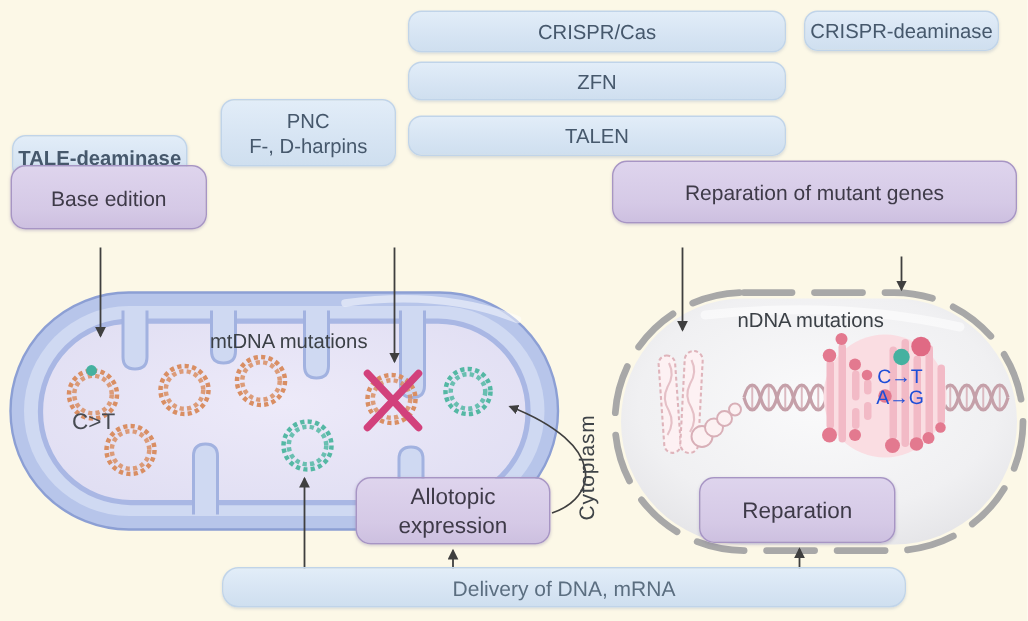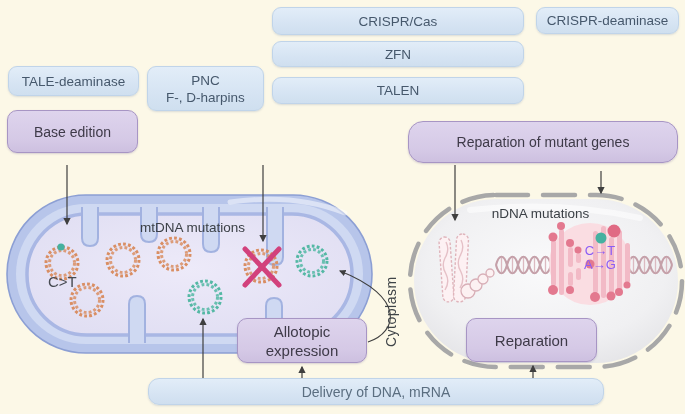--- a/index.html
+++ b/index.html
@@ -183,41 +183,41 @@
       <path d="M455,165 L455,220" marker-end="url(#ah)"></path>
       <path d="M601,171 L601,193" marker-end="url(#ah)"></path>
       <path d="M302,379 L302,367" marker-end="url(#ah)"></path>
       <path d="M533,379 L533,366" marker-end="url(#ah)"></path>
       <path d="M203,379 L203,319" marker-end="url(#ah)"></path>
       <path d="M368,342 C398,332 406,297 340,271" marker-end="url(#ah)" stroke-width="1.1"></path>
     </g>
   </svg>
 
   <div class="bx blue" style="left:272px;top:7px;width:252px;height:28px;">CRISPR/Cas</div>
-  <div class="bx blue" style="left:536px;top:7px;width:143px;height:27px;">CRISPR-deaminase</div>
+  <div class="bx blue" style="left:536px;top:7px;width:130px;height:27px;">CRISPR-deaminase</div>
   <div class="bx blue" style="left:272px;top:41px;width:252px;height:26px;">ZFN</div>
-  <div class="bx blue" style="left:8px;top:66px;width:131px;height:30px;">TALE-deaminase</div>
+  <div class="bx blue" style="left:8px;top:90px;width:117px;height:30px;font-weight:bold;">TALE-deaminase</div>
   <div class="bx blue two-line" style="left:147px;top:66px;width:117px;height:45px;">
     <span>PNC</span>
     <span>F-, D-harpins</span>
   </div>
   <div class="bx blue" style="left:272px;top:77px;width:252px;height:27px;">TALEN</div>
 
   <div class="bx purple" style="left:7px;top:110px;width:131px;height:43px;">Base edition</div>
-  <div class="bx purple" style="left:408px;top:121px;width:270px;height:42px;border-radius:15px;">Reparation of mutant genes</div>
+  <div class="bx purple" style="left:408px;top:107px;width:270px;height:42px;">Reparation of mutant genes</div>
   <div class="bx purple two-line" style="left:237px;top:318px;width:130px;height:45px;font-size:15px;line-height:19px;">
     <span>Allotopic</span>
     <span>expression</span>
   </div>
   <div class="bx purple" style="left:466px;top:318px;width:131px;height:44px;font-size:15px;">Reparation</div>
 
   <div class="bx blue" style="left:148px;top:378px;width:456px;height:27px;border-radius:11px;color:#5b6e80;font-size:14px;">Delivery of DNA, mRNA</div>
 
   <div class="lbl lbl-center" style="left:120px;top:176px;width:145px;font-size:13.5px;">mtDNA mutations</div>
   <div class="lbl lbl-center" style="left:468px;top:162px;width:145px;font-size:13.5px;">nDNA mutations</div>
   <div class="lbl" style="left:48px;top:229px;font-size:15px;color:#474b52;">C&gt;T</div>
   <div class="lbl rot" style="left:383px;top:231px;height:72px;font-size:14px;color:#3f4448;">Cytoplasm</div>
-  <div class="lbl lbl-center" style="left:579px;top:200px;width:42px;font-size:13px;line-height:14px;color:#8b5cf6;">
+  <div class="lbl lbl-center" style="left:579px;top:200px;width:42px;font-size:13px;line-height:14px;color:#1d4ed8;">
     <div>C→T</div>
     <div>A→G</div>
   </div>
 
 </div>
 
 </body></html>

